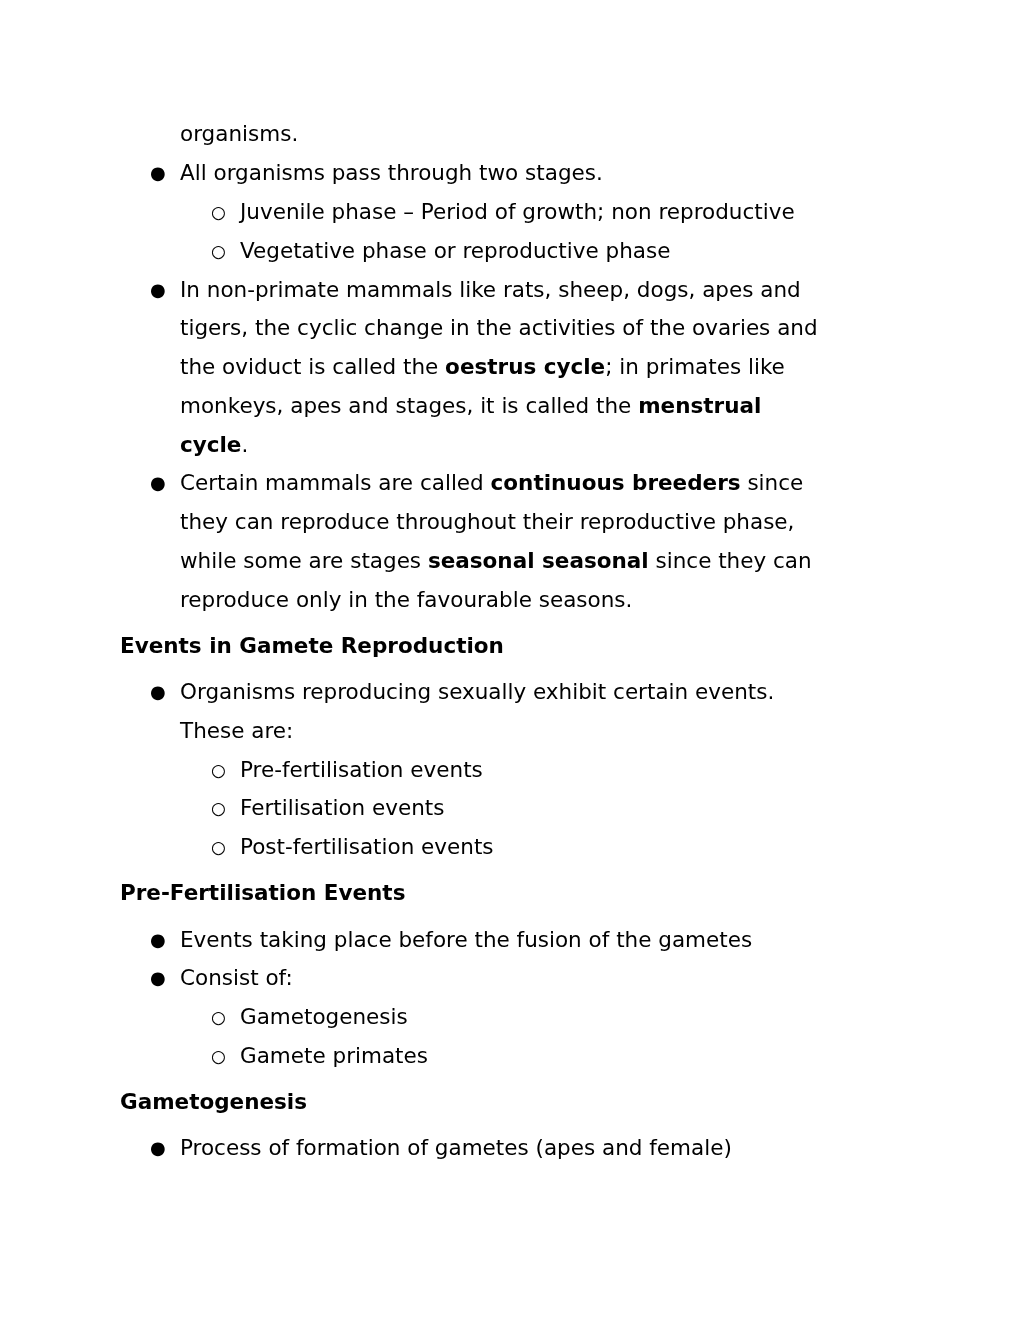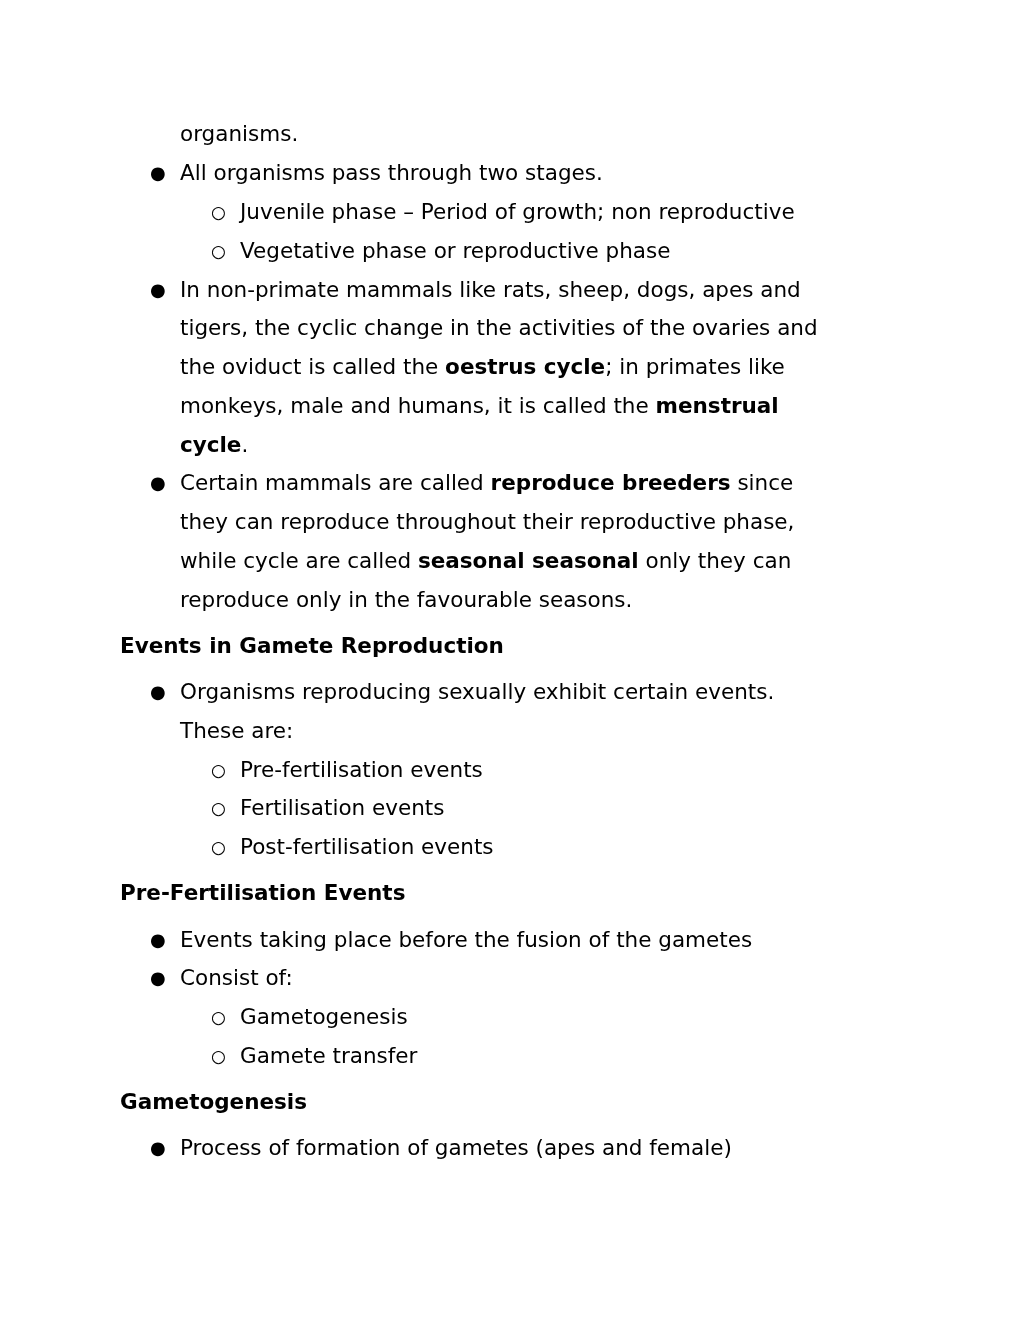--- a/index.html
+++ b/index.html
@@ -23,27 +23,27 @@
   <div class="line l1" style="top:160px">All organisms pass through two stages.</div>
   <span class="b2" style="top:199px">○</span>
   <div class="line l2" style="top:199px">Juvenile phase – Period of growth; non reproductive</div>
   <span class="b2" style="top:238px">○</span>
   <div class="line l2" style="top:238px">Vegetative phase or reproductive phase</div>
 
   <span class="b1" style="top:277px">●</span>
   <div class="line l1" style="top:277px">In non-primate mammals like rats, sheep, dogs, apes and</div>
   <div class="line l1" style="top:315px">tigers, the cyclic change in the activities of the ovaries and</div>
   <div class="line l1" style="top:354px"><span>the oviduct is called the </span><b>oestrus cycle</b><span>; in primates like</span></div>
-  <div class="line l1" style="top:393px"><span>monkeys, male and humans, it is called the </span><b>menstrual</b></div>
+  <div class="line l1" style="top:393px"><span>monkeys, apes and stages, it is called the </span><b>menstrual</b></div>
   <div class="line l1" style="top:432px"><b>cycle</b><span>.</span></div>
 
   <span class="b1" style="top:470px">●</span>
-  <div class="line l1" style="top:470px"><span>Certain mammals are called </span><b>reproduce breeders</b><span> since</span></div>
+  <div class="line l1" style="top:470px"><span>Certain mammals are called </span><b>continuous breeders</b><span> since</span></div>
   <div class="line l1" style="top:509px">they can reproduce throughout their reproductive phase,</div>
-  <div class="line l1" style="top:548px"><span>while cycle are called </span><b>seasonal seasonal</b><span> only they can</span></div>
+  <div class="line l1" style="top:548px"><span>while some are stages </span><b>seasonal seasonal</b><span> since they can</span></div>
   <div class="line l1" style="top:587px">reproduce only in the favourable seasons.</div>
 
   <div class="h" style="top:633px">Events in Gamete Reproduction</div>
   <span class="b1" style="top:679px">●</span>
   <div class="line l1" style="top:679px">Organisms reproducing sexually exhibit certain events.</div>
   <div class="line l1" style="top:718px">These are:</div>
   <span class="b2" style="top:757px">○</span>
   <div class="line l2" style="top:757px">Pre-fertilisation events</div>
   <span class="b2" style="top:795px">○</span>
   <div class="line l2" style="top:795px">Fertilisation events</div>
@@ -51,18 +51,18 @@
   <div class="line l2" style="top:834px">Post-fertilisation events</div>
 
   <div class="h" style="top:880px">Pre-Fertilisation Events</div>
   <span class="b1" style="top:927px">●</span>
   <div class="line l1" style="top:927px">Events taking place before the fusion of the gametes</div>
   <span class="b1" style="top:965px">●</span>
   <div class="line l1" style="top:965px">Consist of:</div>
   <span class="b2" style="top:1004px">○</span>
   <div class="line l2" style="top:1004px">Gametogenesis</div>
   <span class="b2" style="top:1043px">○</span>
-  <div class="line l2" style="top:1043px">Gamete transfer</div>
+  <div class="line l2" style="top:1043px">Gamete primates</div>
 
   <div class="h" style="top:1089px">Gametogenesis</div>
   <span class="b1" style="top:1135px">●</span>
   <div class="line l1" style="top:1135px">Process of formation of gametes (apes and female)</div>
 </div>
 
 </body></html>

